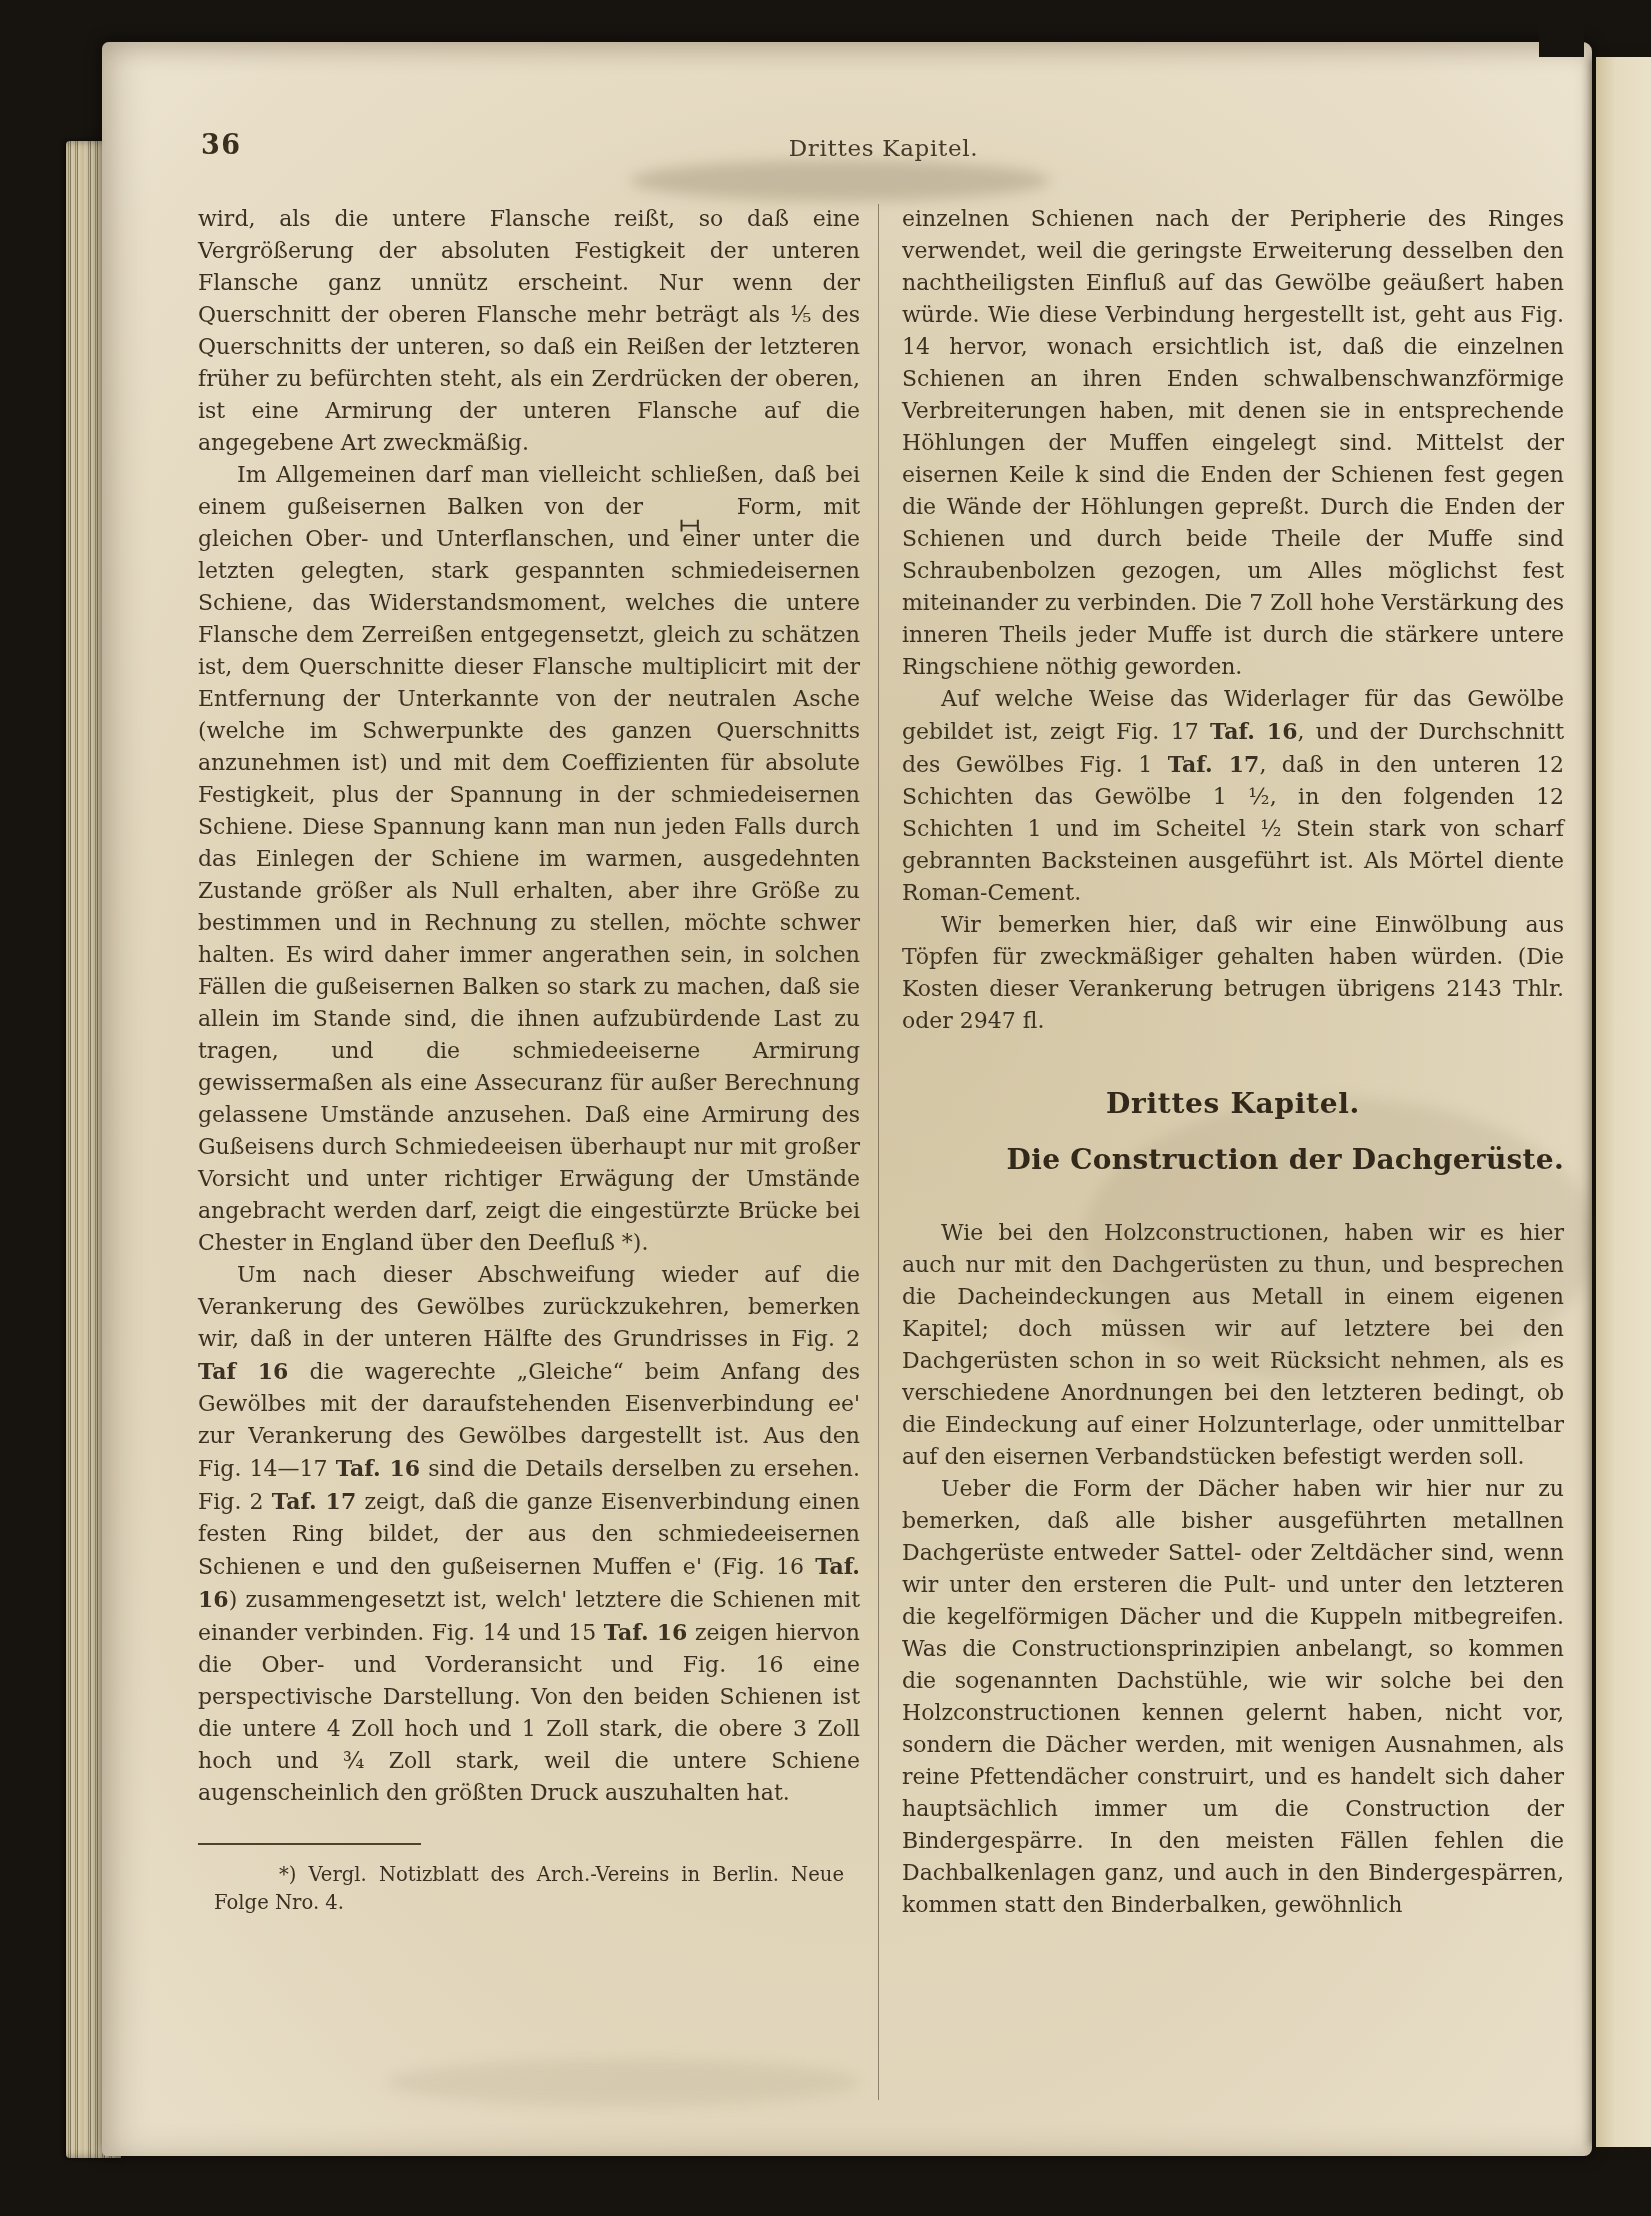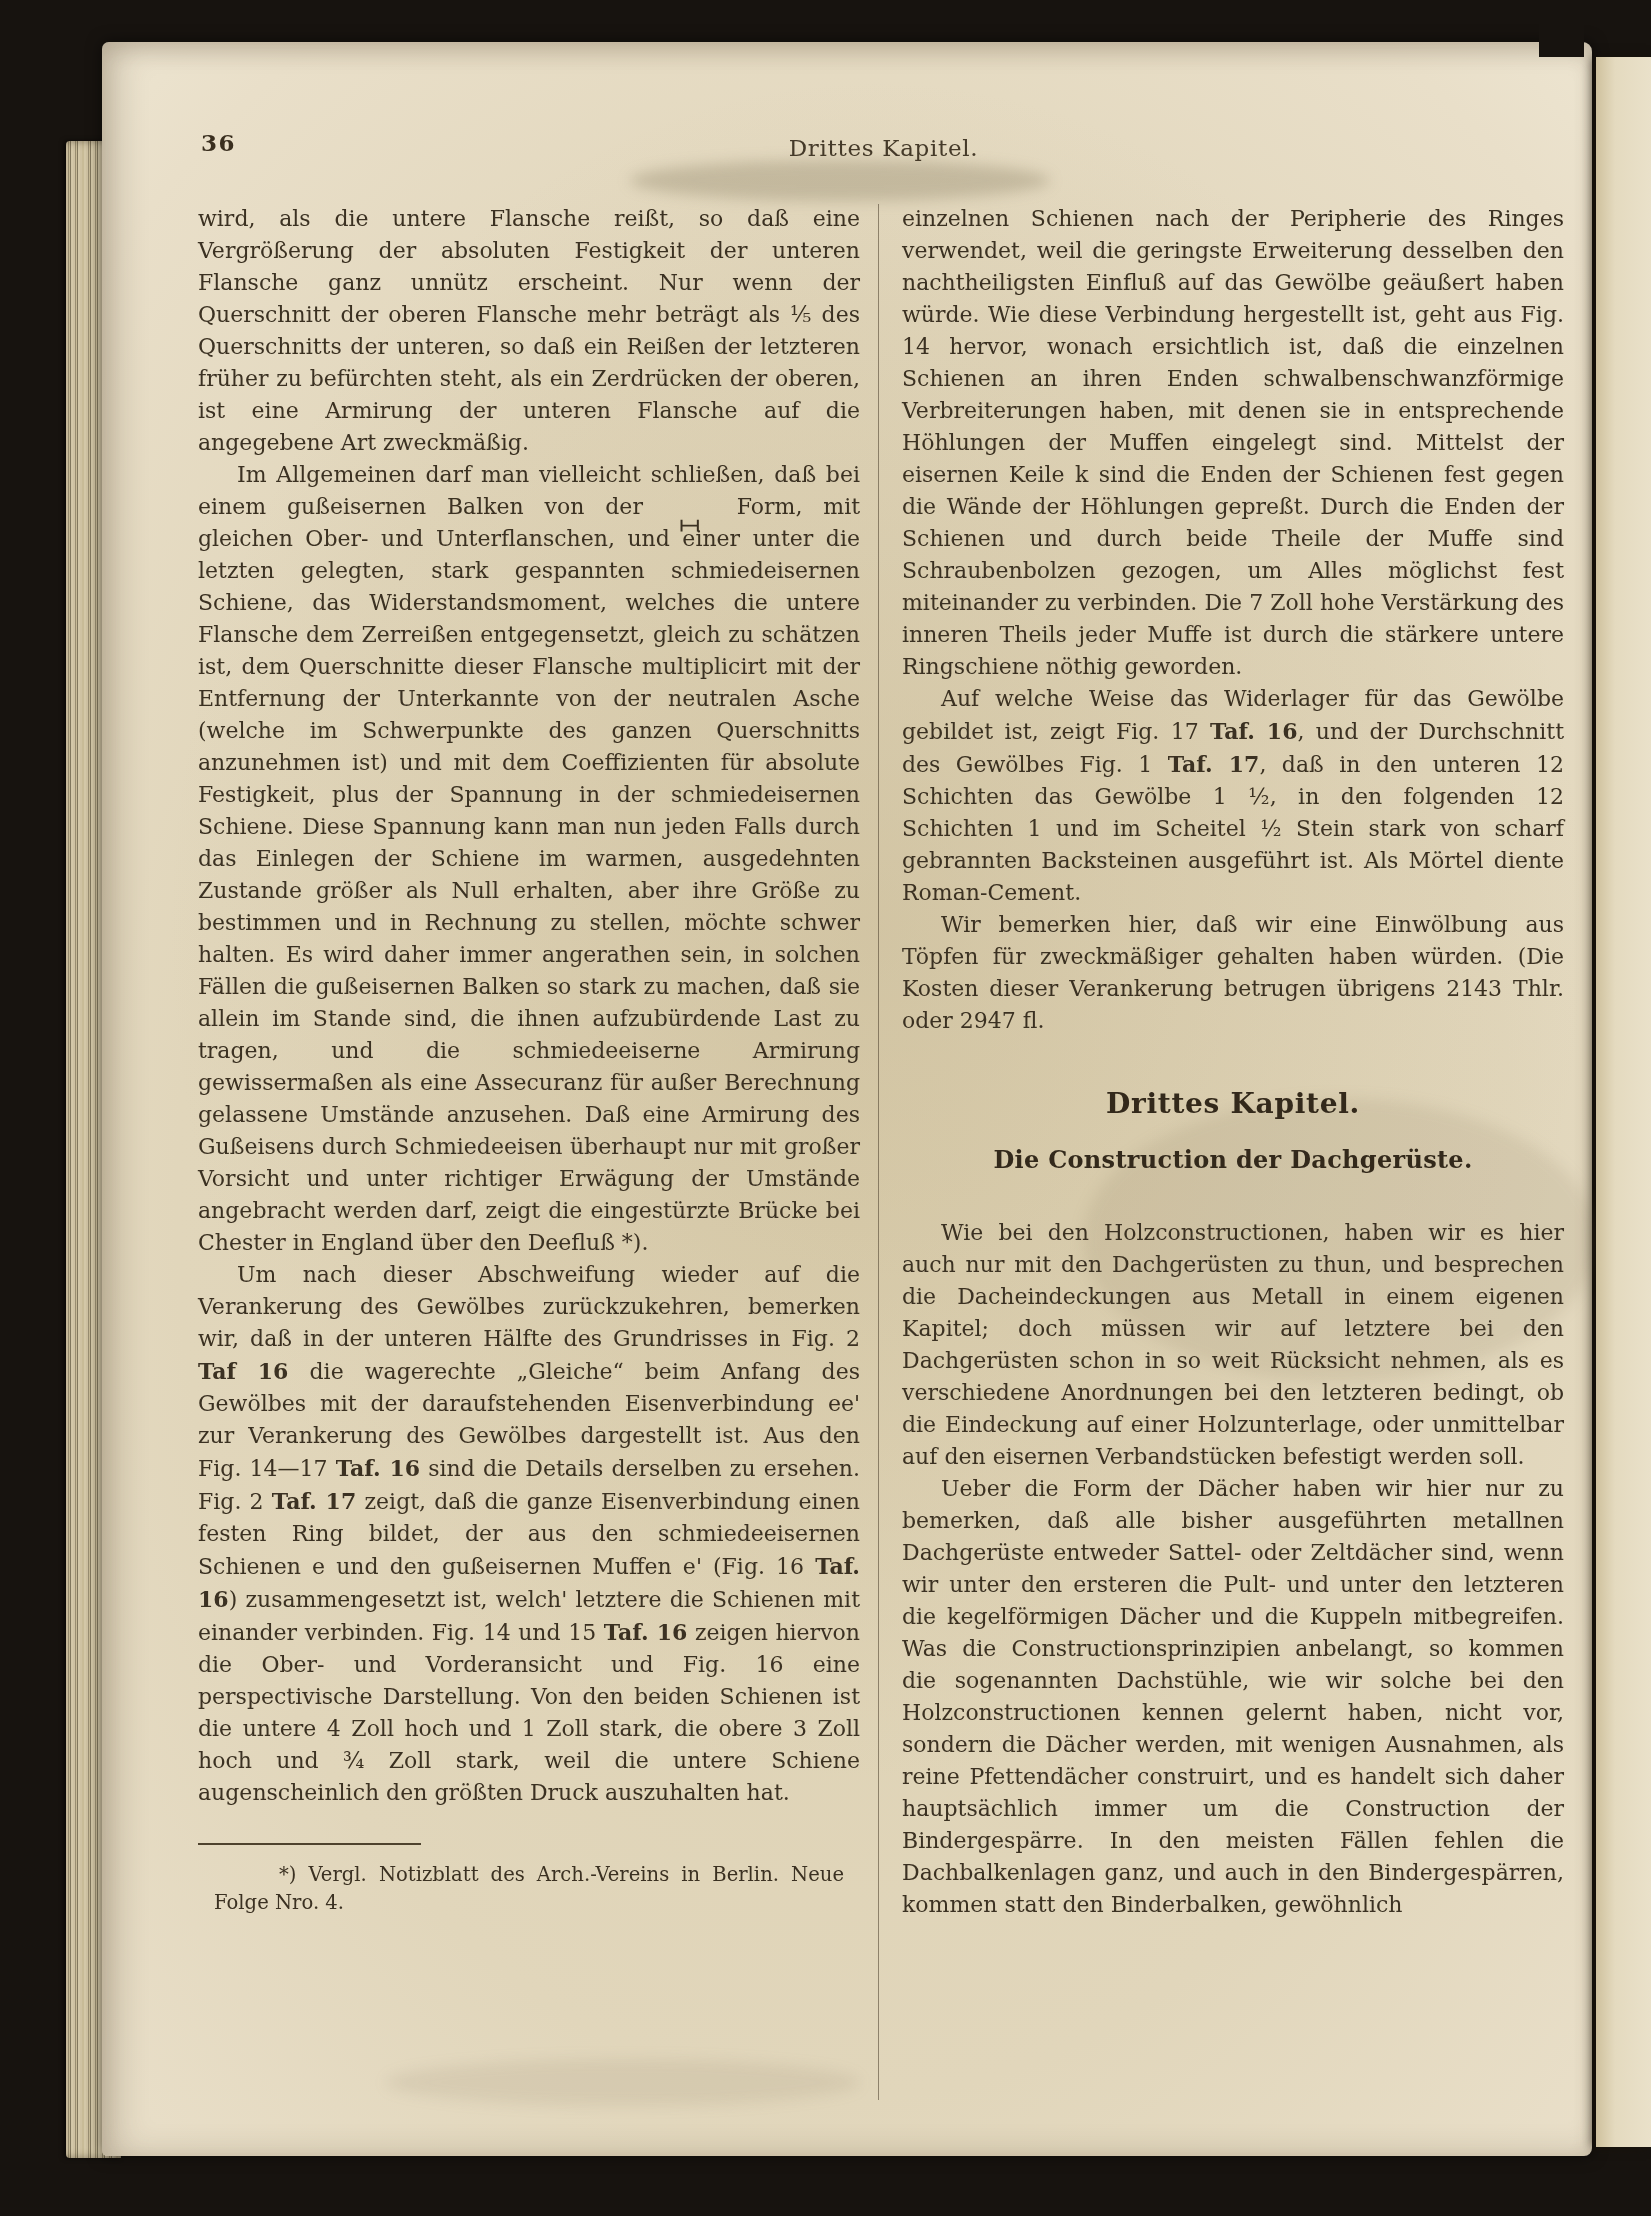--- a/index.html
+++ b/index.html
@@ -34,21 +34,21 @@
   }
   .corner-notch{position:absolute;left:1539px;top:0;width:45px;height:57px;background:#17130f;}
   
   .smudge{position:absolute;border-radius:50%;filter:blur(6.8px);pointer-events:none;}
   .smudge.s1{left:528px;top:118px;width:420px;height:41px;background:rgba(120,108,80,.28);}
   .smudge.s2{left:981px;top:1056px;width:514px;height:284px;background:rgba(130,118,88,.13);}
   .smudge.s3{left:284px;top:2017px;width:474px;height:47px;background:rgba(130,118,88,.12);}
 
   .pagenum{
     position:absolute;left:99px;top:87px;
-    font-size:23px;font-weight:bold;color:#3a2f1f;letter-spacing:1.4px;
+    font-size:27px;font-weight:bold;color:#3a2f1f;letter-spacing:1.4px;
   }
   .runhead{
     position:absolute;left:108px;top:93px;width:1347px;text-align:center;
     font-size:23px;color:#453a29;letter-spacing:0.7px;
   }
   .divider{
     position:absolute;left:776px;top:162px;width:1.4px;height:1896px;
     background:rgba(72,60,41,.55);
   }
   .col{
@@ -57,21 +57,21 @@
     text-rendering:optimizeLegibility;
   }
   .col.left{left:96px;}
   .col.right{left:800px;}
   .para{margin:0;}
   .para.ind{text-indent:39px;}
   .b{font-weight:bold;}
   .beam{display:inline-block;transform:rotate(90deg) scaleY(1.15);font-weight:bold;line-height:1;}
   h2.chap{font-size:28px;font-weight:bold;text-align:center;color:#33291b;
           margin:51px 0 24px;letter-spacing:0.7px;}
-  h3.chapsub{font-size:24px;font-weight:bold;text-align:center;color:#33291b;
+  h3.chapsub{font-size:28px;font-weight:bold;text-align:right;color:#33291b;
           margin:0 0 41px;letter-spacing:0.3px;}
   .fnblock{margin-top:34px;}
   .fnrule{width:223px;border-top:2px solid #4e422d;margin-bottom:12px;}
   .footnote{margin:16px;font-size:19.6px;line-height:28px;text-indent:65px;text-align:justify;}
 </style>
 </head>
 <body>
 
 <div class="edges"></div>
 

